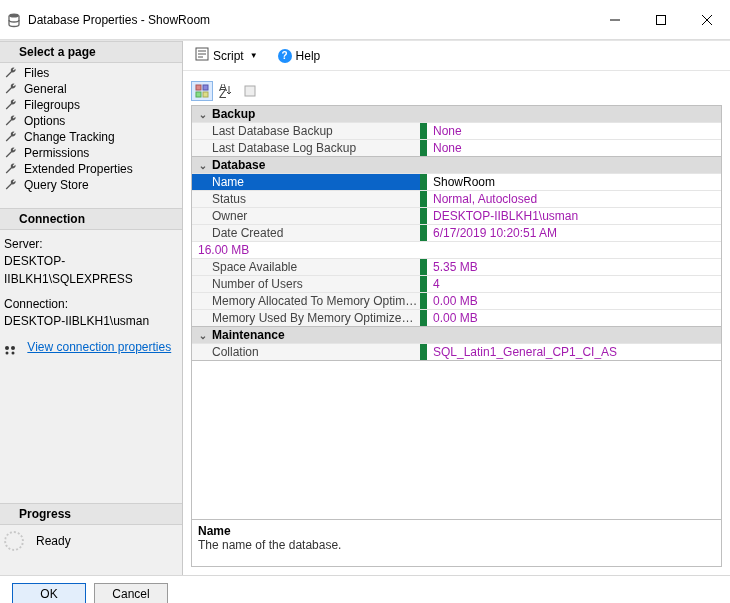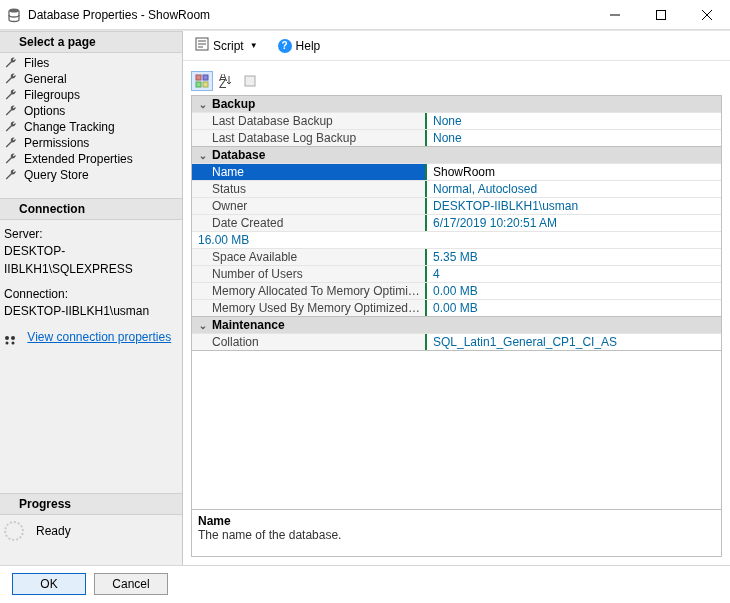--- a/index.html
+++ b/index.html
@@ -1,20 +1,20 @@
 <!DOCTYPE html>
 <html><head>
 <meta charset="utf-8">
 <style>
   * { box-sizing: border-box; font-family: "Segoe UI", Tahoma, sans-serif; font-size: 12px; }
   html, body { margin: 0; padding: 0; }
   body { width: 730px; height: 603px; background: #fff; overflow: hidden; }
 
   
-  .titlebar { height: 30px; display: flex; align-items: center; padding-left: 6px; border-bottom: 1px solid #ddd; }
+  .titlebar { height: 40px; display: flex; align-items: center; padding-left: 6px; border-bottom: 1px solid #ddd; }
   .titlebar .app-icon { width: 16px; height: 16px; margin-right: 6px; display:inline-flex; align-items:center; justify-content:center; }
   .titlebar .title-text { flex: 1; font-size: 12px; }
   .win-btns { display: flex; height: 100%; }
   .win-btn { width: 46px; display: flex; align-items: center; justify-content: center; color:#000; }
   .win-btn svg { width: 10px; height: 10px; }
 
   
   .client { display: flex; height: 535px; border-top:1px solid #e5e5e5; }
   .left-pane { width: 183px; background: #f0f0f0; border-right: 1px solid #c8c8c8; display:flex; flex-direction:column; }
   .right-pane { flex:1; display:flex; flex-direction:column; background:#fff; }
@@ -43,22 +43,22 @@
 
   .pg-toolbar { height:24px; display:flex; align-items:center; gap:2px; padding:2px 0; margin-bottom:2px; }
   .pg-btn { width:22px; height:20px; border:1px solid transparent; display:inline-flex; align-items:center; justify-content:center; }
   .pg-btn.active { background:#dbeaff; border:1px solid #8ab6e8; }
 
   .pg { border:1px solid #bfbfbf; background:#fff; flex:0 0 auto; }
   .pg-cat { background:#dcdcdc; font-weight:bold; display:flex; align-items:center; padding:1px 4px; border-top:1px solid #bfbfbf; }
   .pg-cat:first-child { border-top:none; }
   .pg-cat .toggle { width:14px; display:inline-flex; justify-content:center; color:#555; font-size:10px; margin-right:2px; }
   .pg-row { display:flex; border-top:1px solid #e5e5e5; }
-  .pg-row .k { width:235px; padding:1px 2px 1px 20px; background:#f5f5f5; border-right:2px solid #15803d; color:#444; white-space:nowrap; overflow:hidden; text-overflow:ellipsis; }
-  .pg-row .v { flex:1; padding:1px 6px; color:#0369a1; white-space:nowrap; overflow:hidden; text-overflow:ellipsis; }
+  .pg-row .k { width:235px; padding:1px 2px 1px 20px; background:#f5f5f5; border-right:7px solid #15803d; color:#444; white-space:nowrap; overflow:hidden; text-overflow:ellipsis; }
+  .pg-row .v { flex:1; padding:1px 6px; color:#a21caf; white-space:nowrap; overflow:hidden; text-overflow:ellipsis; }
   .pg-row.selected .k { background:#0a64c8; color:#fff; }
   .pg-row.selected .v { background:#fff; color:#000; }
 
   .pg-fill { flex:1; border:1px solid #bfbfbf; border-top:none; border-bottom:none; background:#fff; }
 
   .pg-docs { border:1px solid #bfbfbf; border-top:1px solid #bfbfbf; padding:4px 6px 8px 6px; min-height:48px; }
   .pg-docs .dn { font-weight:bold; }
   .pg-docs .dd { color:#333; }
 
   

